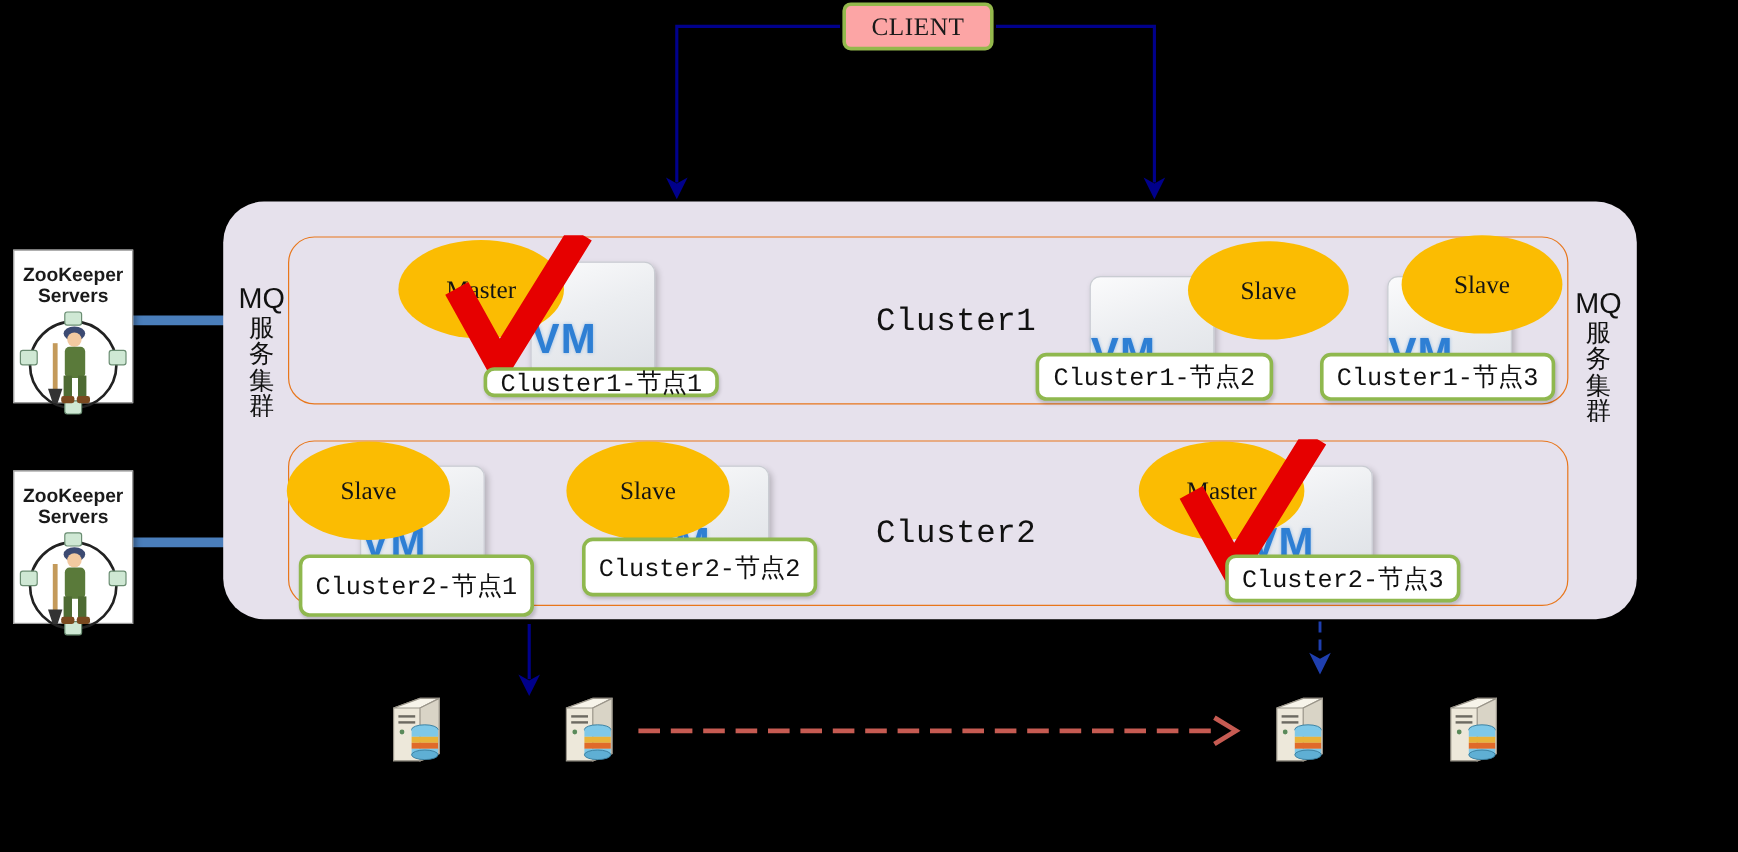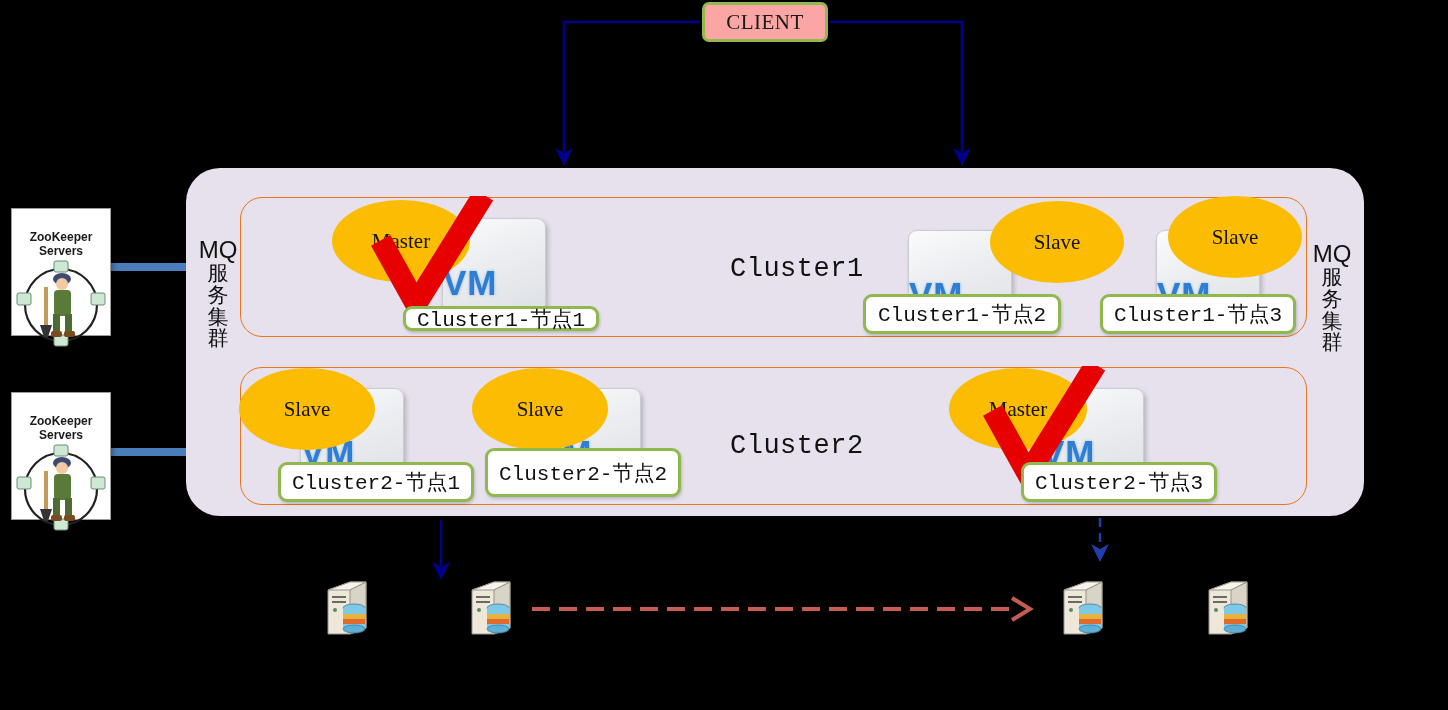--- a/index.html
+++ b/index.html
@@ -49,21 +49,21 @@
   .vlabel{position:absolute;display:flex;flex-direction:column;align-items:center;
     font-family:"Liberation Sans",sans-serif;color:#111;line-height:1.04;}
   .vlabel .mq{font-size:24px;letter-spacing:0;}
   .vlabel .cj{font-family:"DejaVu Sans",sans-serif;font-size:21px;}
 
   
   .zk{position:absolute;width:100px;height:128px;background:#fff;
     border:1px solid #9b9b9b;box-shadow:2px 2px 5px rgba(0,0,0,.35);
     box-sizing:border-box;}
   .zk-title{text-align:center;font-family:"Liberation Sans",sans-serif;
-    font-weight:bold;font-size:12px;color:#1a1a1a;line-height:1.15;padding-top:22px;}
+    font-weight:bold;font-size:16px;color:#1a1a1a;line-height:1.15;padding-top:12px;}
 
   
   .server{position:absolute;width:46px;height:60px;}
 </style>
 </head>
 <body>
 
 <div class="abs" id="client-box">
   <span>CLIENT</span>
 </div>
@@ -210,21 +210,21 @@
 </div>
 
 <div class="abs cluster-title" style="left:730px;top:431px;text-align:right;">Cluster2</div>
 
 <div class="vm-icon abs" style="left:300px;top:388px;">
   <span>VM</span>
 </div>
 <div class="role-ellipse" style="left:239px;top:368px;width:136px;height:82px;">
   <span>Slave</span>
 </div>
-<div class="node-label" style="left:249px;top:462px;width:196px;height:40px;margin-left:29px;">
+<div class="node-label" style="left:249px;top:462px;width:196px;height:52px;">
   <span>Cluster2-节点1</span>
 </div>
 
 <div class="vm-icon abs" style="left:537px;top:388px;">
   <span>VM</span>
 </div>
 <div class="role-ellipse" style="left:472px;top:368px;width:136px;height:82px;">
   <span>Slave</span>
 </div>
 <div class="node-label" style="left:485px;top:448px;width:196px;height:49px;">

